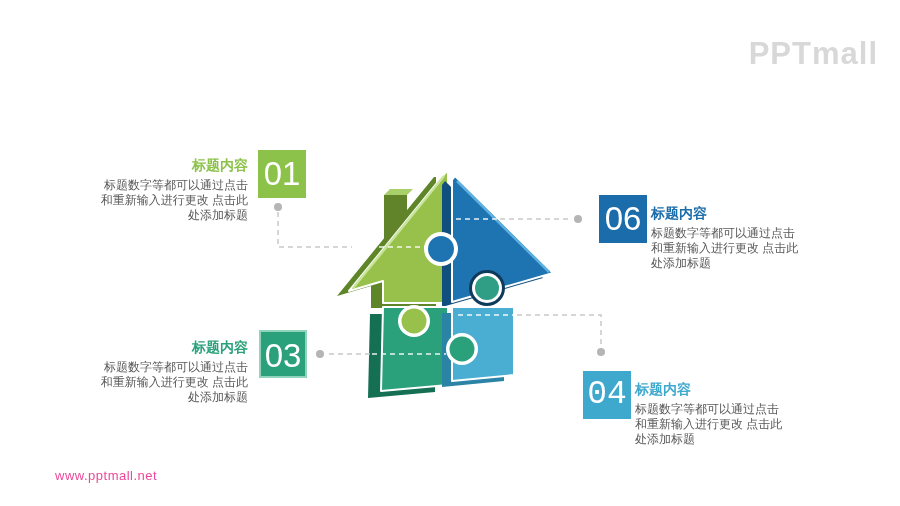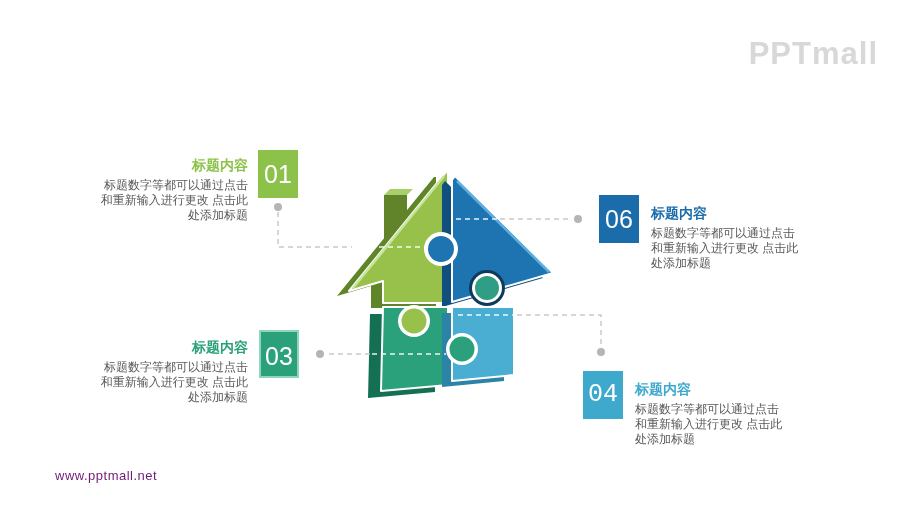--- a/index.html
+++ b/index.html
@@ -1,23 +1,23 @@
 <!DOCTYPE html>
 <html><head>
 <meta charset="utf-8">
 <style>
   html,body{margin:0;padding:0;background:#fff;}
   #canvas{position:relative;width:900px;height:506px;background:#ffffff;overflow:hidden;
           font-family:"Liberation Sans","DejaVu Sans",sans-serif;}
   .logo{position:absolute;top:36px;right:22px;font-size:31px;font-weight:bold;
         color:#d8d8d8;letter-spacing:1px;}
-  .watermark{position:absolute;left:55px;top:468px;font-size:13px;color:#701a75;letter-spacing:.5px;}
+  .watermark{position:absolute;left:55px;top:468px;font-size:13px;color:#ec4899;letter-spacing:.5px;}
   .callout{position:absolute;}
-  .num{position:absolute;width:40px;height:48px;line-height:48px;text-align:center;
-       color:#fff;font-size:25px;box-sizing:border-box;}
+  .num{position:absolute;width:48px;height:48px;line-height:48px;text-align:center;
+       color:#fff;font-size:33px;box-sizing:border-box;}
   .txt{position:absolute;width:152px;}
   .title{font-size:14px;font-weight:bold;margin:13px 0 3px 0;}
   .body{font-size:12px;line-height:15px;color:#575757;}
   .alignR{text-align:right;}
   .alignL{text-align:left;}
   
   .c0 .num{left:258px;top:150px;}  .c0 .txt{left:96px;top:144px;}
   .c1 .num{left:599px;top:195px;}  .c1 .txt{left:651px;top:192px;}
   .c2 .num{left:259px;top:330px;border:2px solid #8fd4bb;}  .c2 .txt{left:96px;top:326px;}
   .c3 .num{left:583px;top:371px;font-family:Liberation Mono, monospace;}  .c3 .txt{left:635px;top:368px;}

